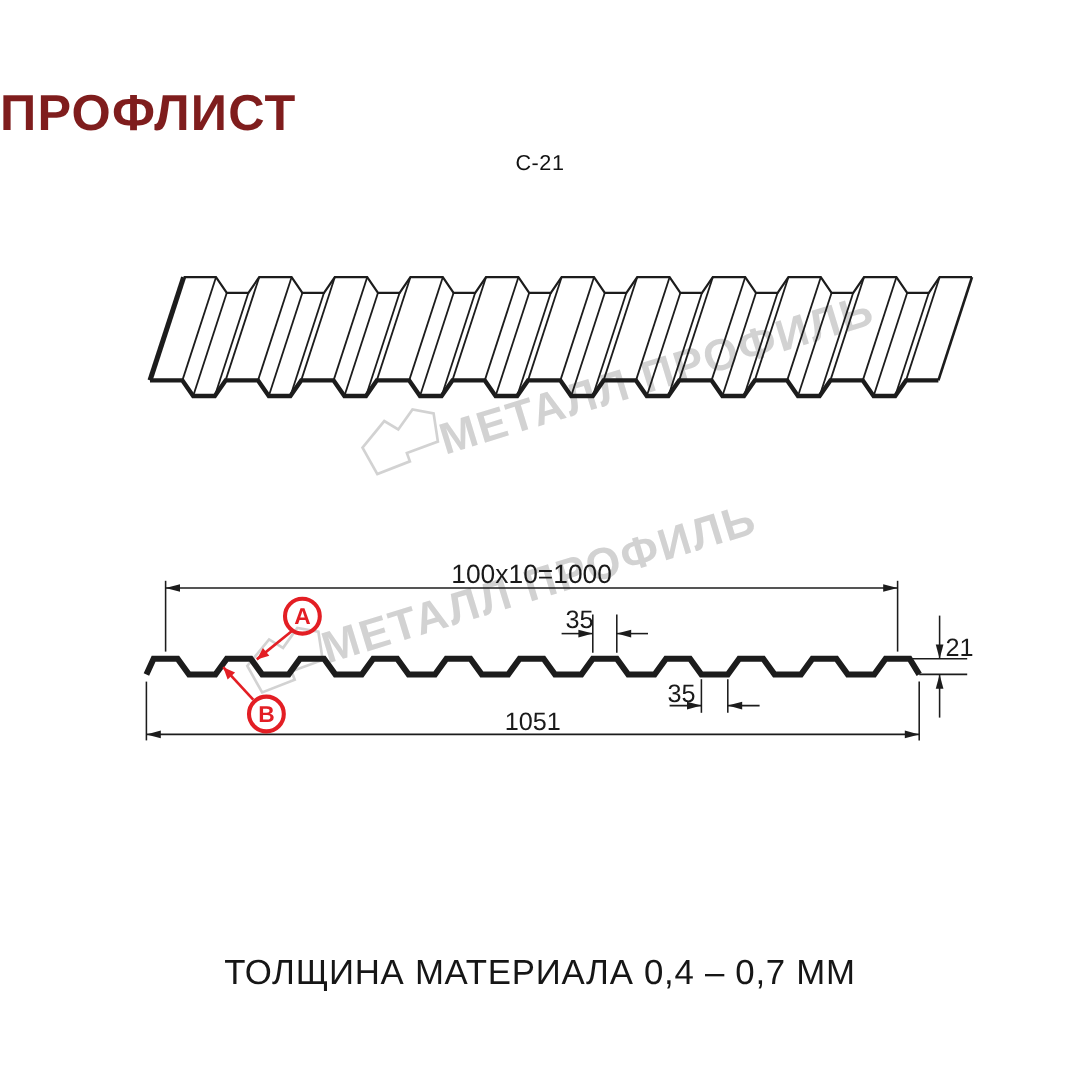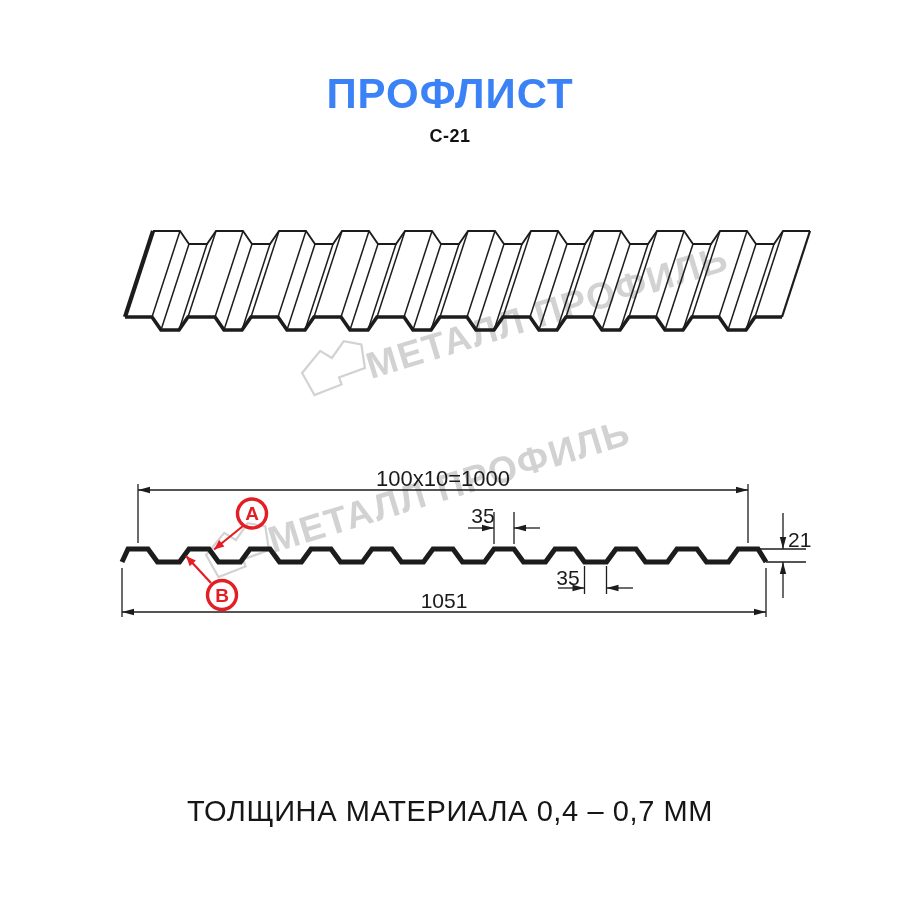--- a/index.html
+++ b/index.html
@@ -1,21 +1,21 @@
 <!DOCTYPE html>
 <html><head>
 <meta charset="utf-8">
 <style>
   html,body{margin:0;padding:0;background:#fff;}
   .page{position:relative;width:900px;height:900px;background:#ffffff;overflow:hidden;
         font-family:"Liberation Sans",sans-serif;color:#1c1c1c;}
-  .title{position:absolute;left:0;top:70px;width:100%;text-align:center;
-         font-size:42px;font-weight:700;letter-spacing:1px;color:#3b82f6;}
+  .title{position:absolute;left:0;top:70px;width:100%;text-align:left;
+         font-size:42px;font-weight:700;letter-spacing:1px;color:#7f1d1d;}
   .subtitle{position:absolute;left:0;top:126px;width:100%;text-align:center;
-            font-size:18px;font-weight:700;letter-spacing:.5px;color:#111;}
+            font-size:18px;font-weight:400;letter-spacing:.5px;color:#111;}
   .footer-note{position:absolute;left:0;top:795px;width:100%;text-align:center;
                font-size:29px;font-weight:400;letter-spacing:.6px;color:#161616;}
   svg{position:absolute;left:0;top:0;}
   .dim{font-family:"Liberation Sans",sans-serif;font-size:21px;fill:#1a1a1a;}
   .dim-big{font-size:22px;}
   .wm{font-family:"Liberation Sans",sans-serif;font-size:37px;font-weight:700;
       letter-spacing:1.5px;fill:#c7c7c7;opacity:.8;}
   .callout-letter{font-family:"Liberation Sans",sans-serif;font-size:19px;font-weight:700;fill:#e31e24;}
 </style>
 </head>

